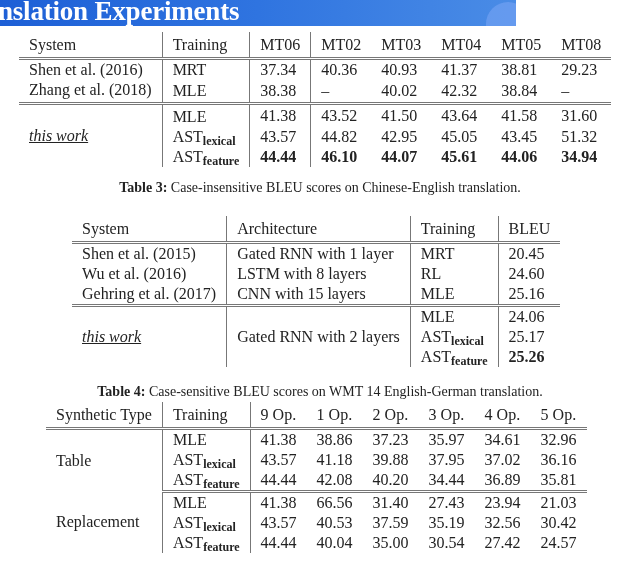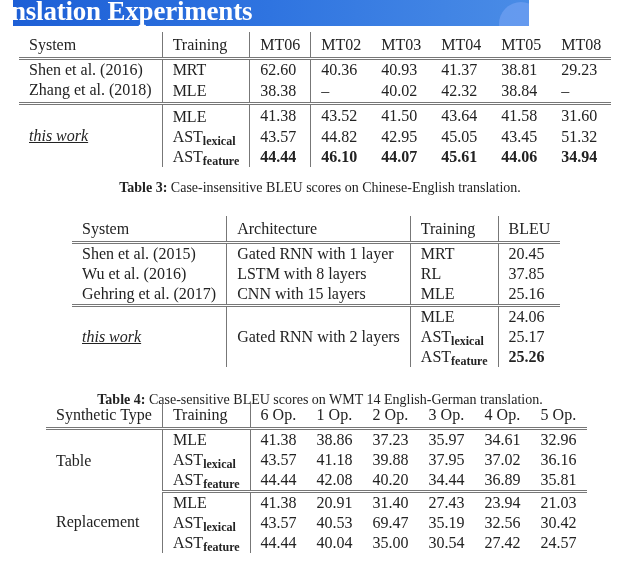--- a/index.html
+++ b/index.html
@@ -2,21 +2,21 @@
 <html><head>
   <meta charset="utf-8">
   <style>
     html, body { margin: 0; padding: 0; }
     body {
       width: 640px; height: 572px; overflow: hidden; background: #fff;
       font-family: "Liberation Serif", "DejaVu Serif", serif;
       color: #222; position: relative;
     }
     .banner {
-      position: absolute; left: 13px; top: 0; width: 516px; height: 26px;
+      position: absolute; left: 0; top: 0; width: 516px; height: 26px;
       background: linear-gradient(90deg, #1d5fd6 0%, #2f74e0 50%, #4a8ce6 100%);
       overflow: hidden;
     }
     .banner .title {
       position: absolute; left: -2px; top: -4px;
       font-family: "Liberation Serif", serif; font-weight: bold;
       font-size: 27px; color: #fff; white-space: nowrap; letter-spacing: -0.2px;
     }
     .banner .swirl {
       position: absolute; right: -14px; top: 2px; width: 44px; height: 44px;
@@ -53,21 +53,21 @@
     <th class="vr">MT06</th>
     <th class="vr">MT02</th>
     <th>MT03</th>
     <th>MT04</th>
     <th>MT05</th>
     <th>MT08</th>
   </tr>
   <tr>
     <td>Shen et al. (2016)</td>
     <td class="vr">MRT</td>
-    <td class="vr">62.60</td>
+    <td class="vr">37.34</td>
     <td class="vr">40.36</td>
     <td>40.93</td>
     <td>41.37</td>
     <td>38.81</td>
     <td>29.23</td>
   </tr>
   <tr class="dbl">
     <td style="padding-bottom:2px">Zhang et al. (2018)</td>
     <td class="vr">MLE</td>
     <td class="vr">38.38</td>
@@ -123,21 +123,21 @@
   <tr>
     <td>Shen et al. (2015)</td>
     <td class="vr">Gated RNN with 1 layer</td>
     <td class="vr">MRT</td>
     <td class="vr">20.45</td>
   </tr>
   <tr>
     <td>Wu et al. (2016)</td>
     <td class="vr">LSTM with 8 layers</td>
     <td class="vr">RL</td>
-    <td class="vr">37.85</td>
+    <td class="vr">24.60</td>
   </tr>
   <tr class="dbl">
     <td>Gehring et al. (2017)</td>
     <td class="vr">CNN with 15 layers</td>
     <td class="vr">MLE</td>
     <td class="vr">25.16</td>
   </tr>
   <tr>
     <td rowspan="3" class="it mid">this work</td>
     <td rowspan="3" class="vr mid">Gated RNN with 2 layers</td>
@@ -148,30 +148,30 @@
     <td class="vr"><span>AST</span><sub>lexical</sub></td>
     <td class="vr">25.17</td>
   </tr>
   <tr>
     <td class="vr"><span>AST</span><sub>feature</sub></td>
     <td class="vr b">25.26</td>
   </tr>
 </tbody>
   </table>
 
-<div class="caption" style="top:392px;text-align:center;">
+<div class="caption" style="top:384px;text-align:center;">
   <span class="lbl">Table 4:</span><span> Case-sensitive BLEU scores on WMT 14 English-German translation.</span>
 </div>
 
 <table class="t" style="left:46px; top:402px;">
   <tbody>
       <tr class="dbl">
     <th>Synthetic Type</th>
     <th class="vr">Training</th>
-    <th class="vr">6 Op.</th>
+    <th class="vr">9 Op.</th>
     <th>1 Op.</th>
     <th>2 Op.</th>
     <th>3 Op.</th>
     <th>4 Op.</th>
     <th>5 Op.</th>
   </tr>
 
   <tr>
     <td rowspan="3" class="mid">Table</td>
     <td class="vr">MLE</td>
@@ -198,31 +198,31 @@
     <td>40.20</td>
     <td>34.44</td>
     <td>36.89</td>
     <td>35.81</td>
   </tr>
 
   <tr>
     <td rowspan="3" class="mid">Replacement</td>
     <td class="vr">MLE</td>
     <td class="vr">41.38</td>
-    <td>20.91</td>
+    <td>66.56</td>
     <td>31.40</td>
     <td>27.43</td>
     <td>23.94</td>
     <td>21.03</td>
   </tr>
   <tr>
     <td class="vr"><span>AST</span><sub>lexical</sub></td>
     <td class="vr">43.57</td>
     <td>40.53</td>
-    <td>69.47</td>
+    <td>37.59</td>
     <td>35.19</td>
     <td>32.56</td>
     <td>30.42</td>
   </tr>
   <tr>
     <td class="vr"><span>AST</span><sub>feature</sub></td>
     <td class="vr">44.44</td>
     <td>40.04</td>
     <td>35.00</td>
     <td>30.54</td>

